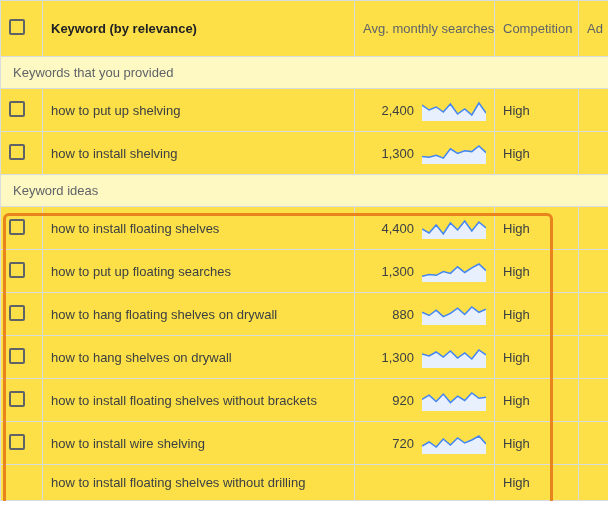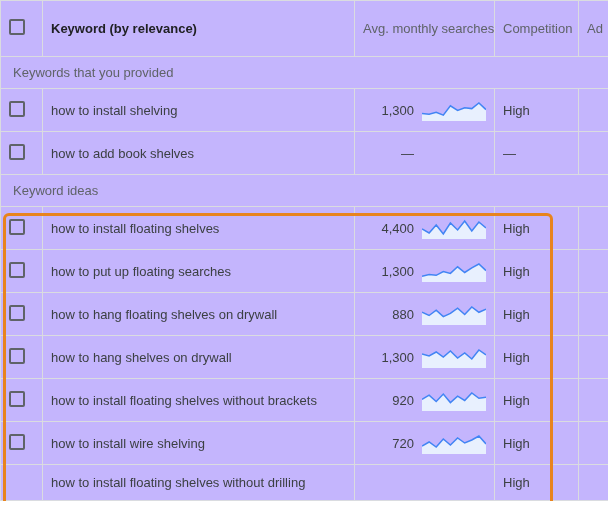--- a/index.html
+++ b/index.html
@@ -15,28 +15,28 @@
   .col-keyword   { width: 312px; }
   .col-searches  { width: 140px; }
   .col-comp      { width: 84px; }
   .col-ad        { width: 30px; }
 
   th, td {
     border: 1px solid #dadce0;
     text-align: left;
     padding: 10px 8px;
     vertical-align: middle;
-    background: #c4b5fd;
+    background: #fde047;
     overflow: hidden;
     white-space: nowrap;
   }
   th { font-weight: 400; color: #5f6368; height: 56px; }
   th.sortable strong { font-weight: 700; color: #202124; }
   .section-row td {
-    background: #c4b5fd;
+    background: #fef9c3;
     color: #5f6368;
     padding: 8px 12px;
   }
   .checkbox {
     width: 16px; height: 16px;
     border: 2px solid #5f6368;
     border-radius: 2px;
     display: inline-block;
   }
   .searches-cell {
@@ -79,45 +79,50 @@
       <th>Competition</th>
       <th>Ad</th>
     </tr>
   </thead>
   <tbody id="tbody">
         <tr class="section-row">
           <td colspan="5">Keywords that you provided</td>
         </tr>
         <tr>
           <td><span class="checkbox"></span></td>
+          <td class="kw-cell">how to put up shelving</td>
+          <td>
+            <div class="searches-cell">
+              <span class="search-num">2,400</span>
+              <span class="sparkline">
+                <svg viewBox="0 0 64 22">
+                  <path class="spark-fill" d="M0.0 6.0 L7.1 11.0 L14.2 8.0 L21.3 13.0 L28.4 5.0 L35.6 15.0 L42.7 10.0 L49.8 16.0 L56.9 4.0 L64.0 14.0 L64 22 L0 22 Z"></path>
+                  <path class="spark-line" d="M0.0 6.0 L7.1 11.0 L14.2 8.0 L21.3 13.0 L28.4 5.0 L35.6 15.0 L42.7 10.0 L49.8 16.0 L56.9 4.0 L64.0 14.0 "></path>
+                </svg>
+              </span>
+            </div>
+          </td>
+          <td>High</td>
+          <td></td>
+        </tr>
+        <tr>
+          <td><span class="checkbox"></span></td>
           <td class="kw-cell">how to install shelving</td>
           <td>
             <div class="searches-cell">
               <span class="search-num">1,300</span>
               <span class="sparkline">
                 <svg viewBox="0 0 64 22">
                   <path class="spark-fill" d="M0.0 14.4 L7.1 15.3 L14.2 13.4 L21.3 16.2 L28.4 6.8 L35.6 11.5 L42.7 8.7 L49.8 9.6 L56.9 4.0 L64.0 10.6 L64 22 L0 22 Z"></path>
                   <path class="spark-line" d="M0.0 14.4 L7.1 15.3 L14.2 13.4 L21.3 16.2 L28.4 6.8 L35.6 11.5 L42.7 8.7 L49.8 9.6 L56.9 4.0 L64.0 10.6 "></path>
                 </svg>
               </span>
             </div>
           </td>
           <td>High</td>
-          <td></td>
-        </tr>
-        <tr>
-          <td><span class="checkbox"></span></td>
-          <td class="kw-cell">how to add book shelves</td>
-          <td>
-            <div class="searches-cell">
-              <span class="search-num">—</span>
-              <span class="sparkline"></span>
-            </div>
-          </td>
-          <td>—</td>
           <td></td>
         </tr>
         <tr class="section-row">
           <td colspan="5">Keyword ideas</td>
         </tr>
         <tr>
           <td><span class="checkbox"></span></td>
           <td class="kw-cell">how to install floating shelves</td>
           <td>
             <div class="searches-cell">

